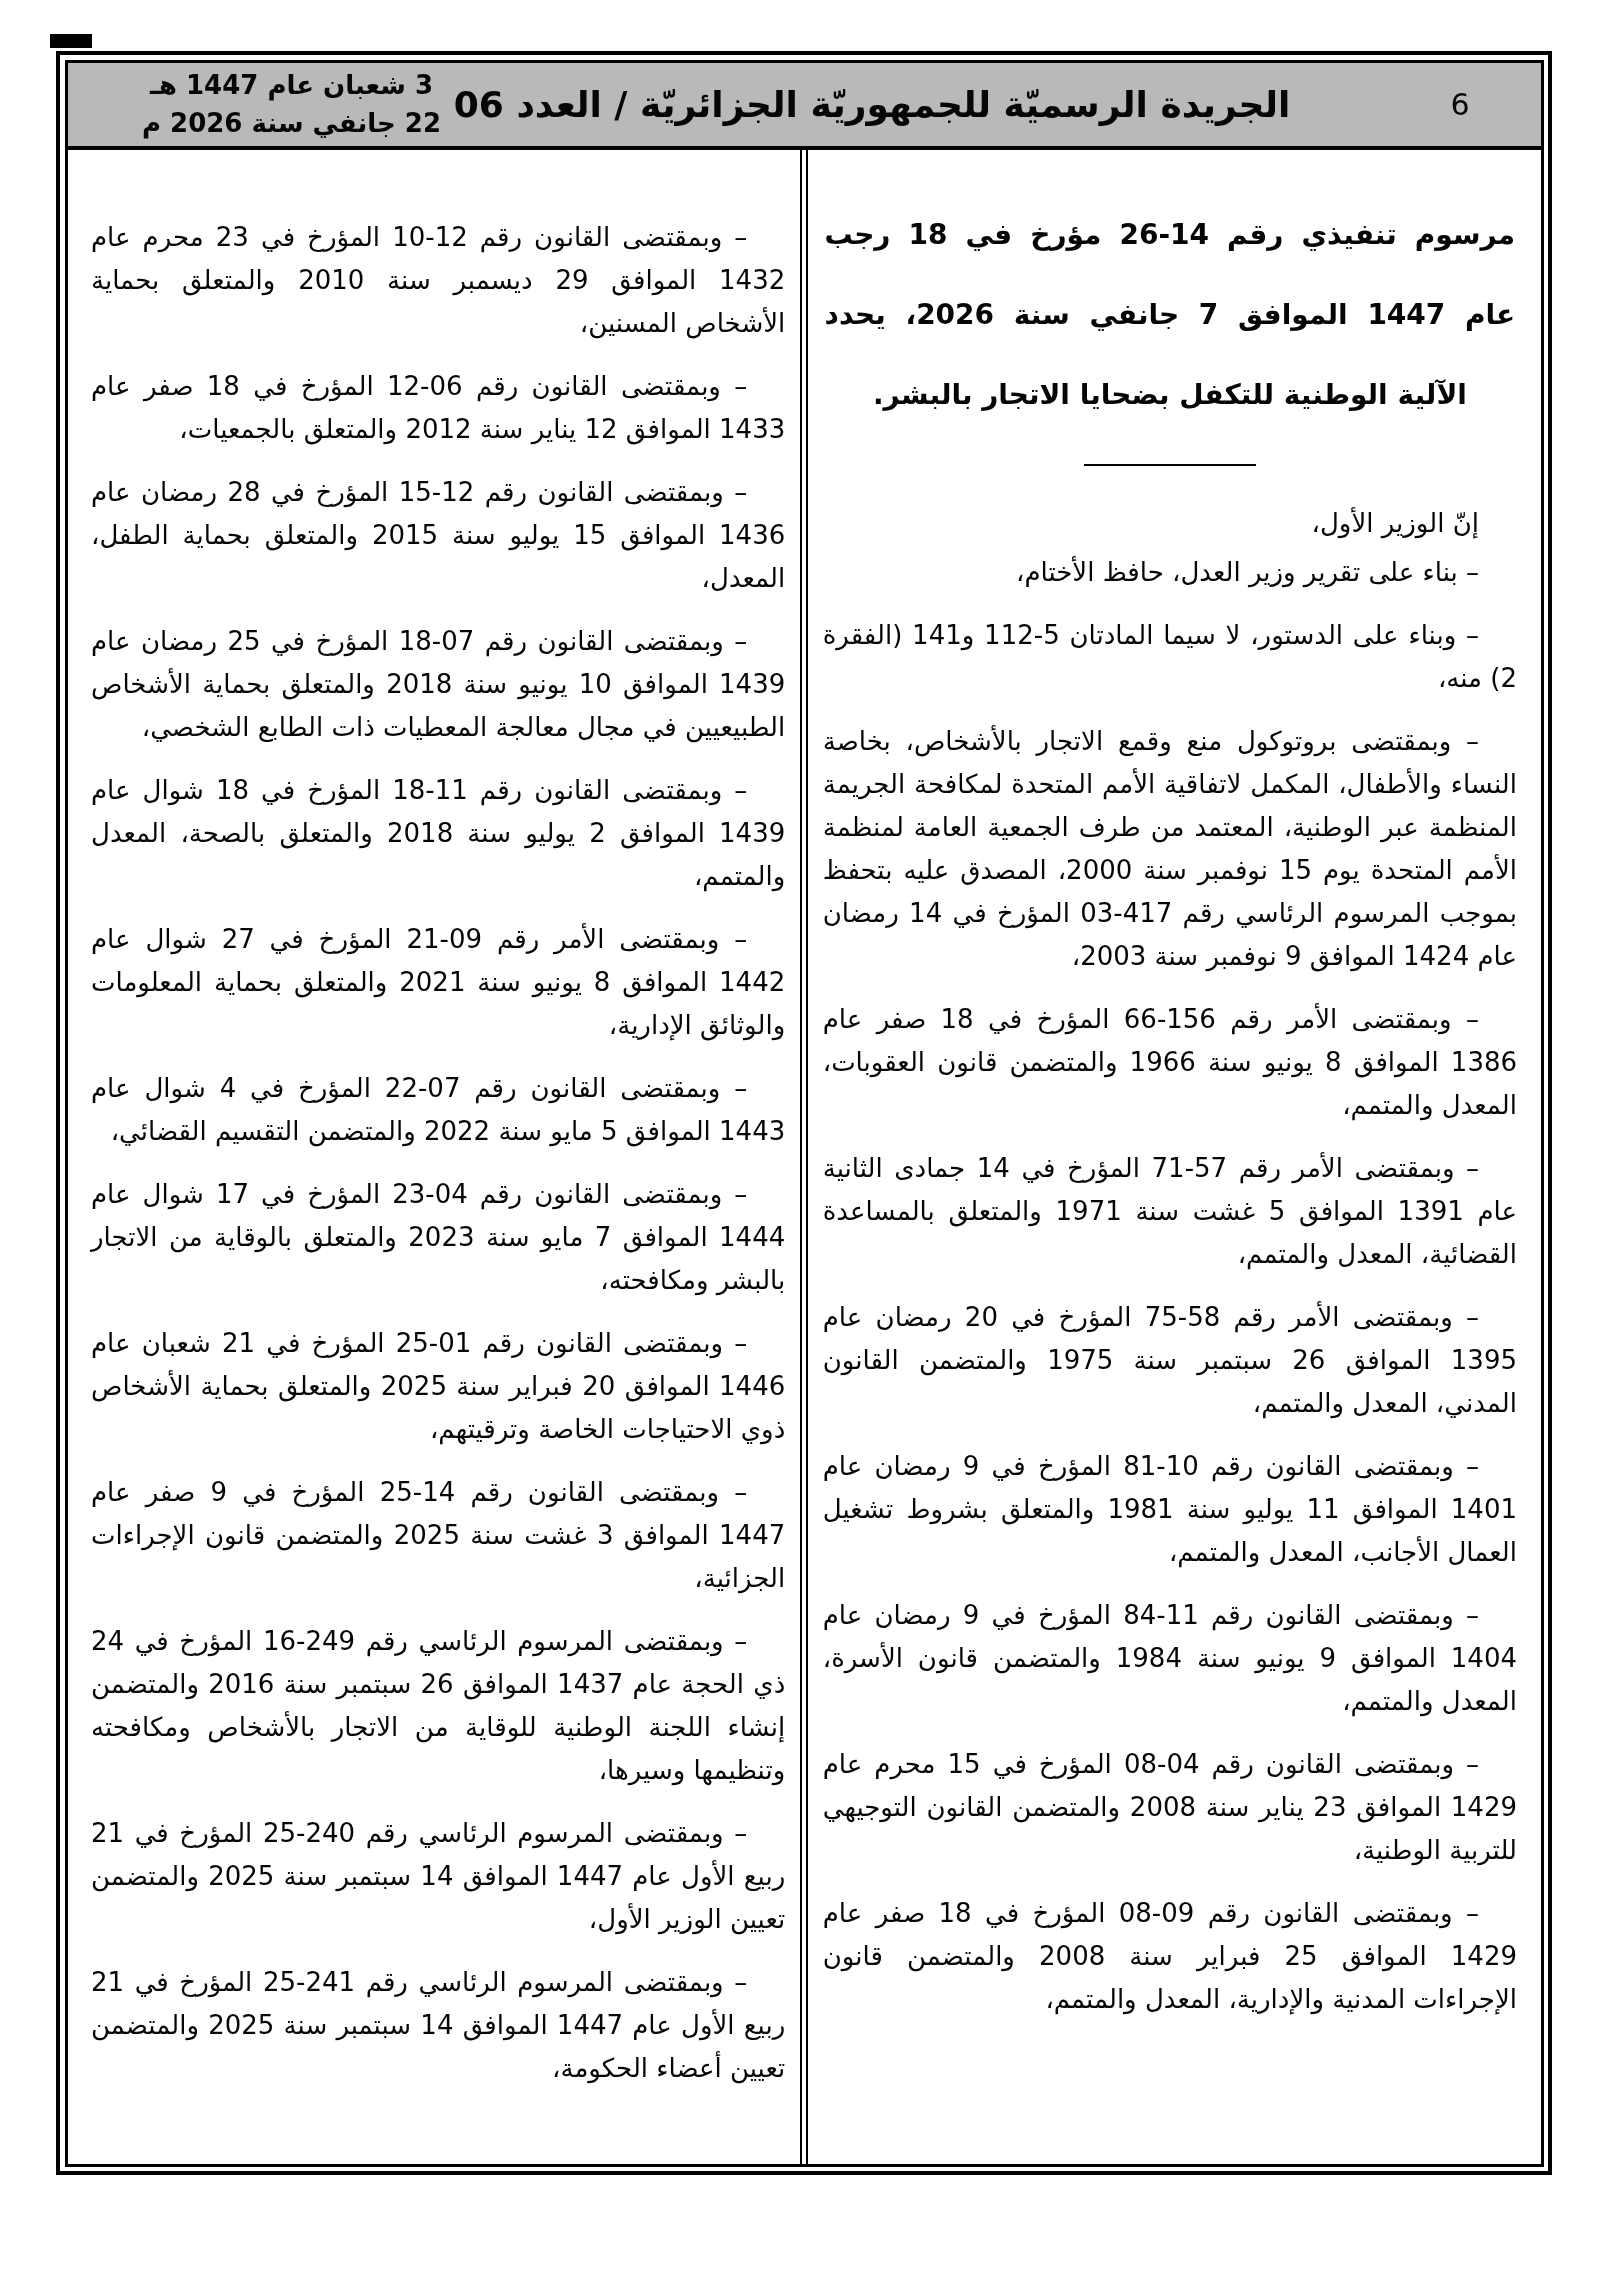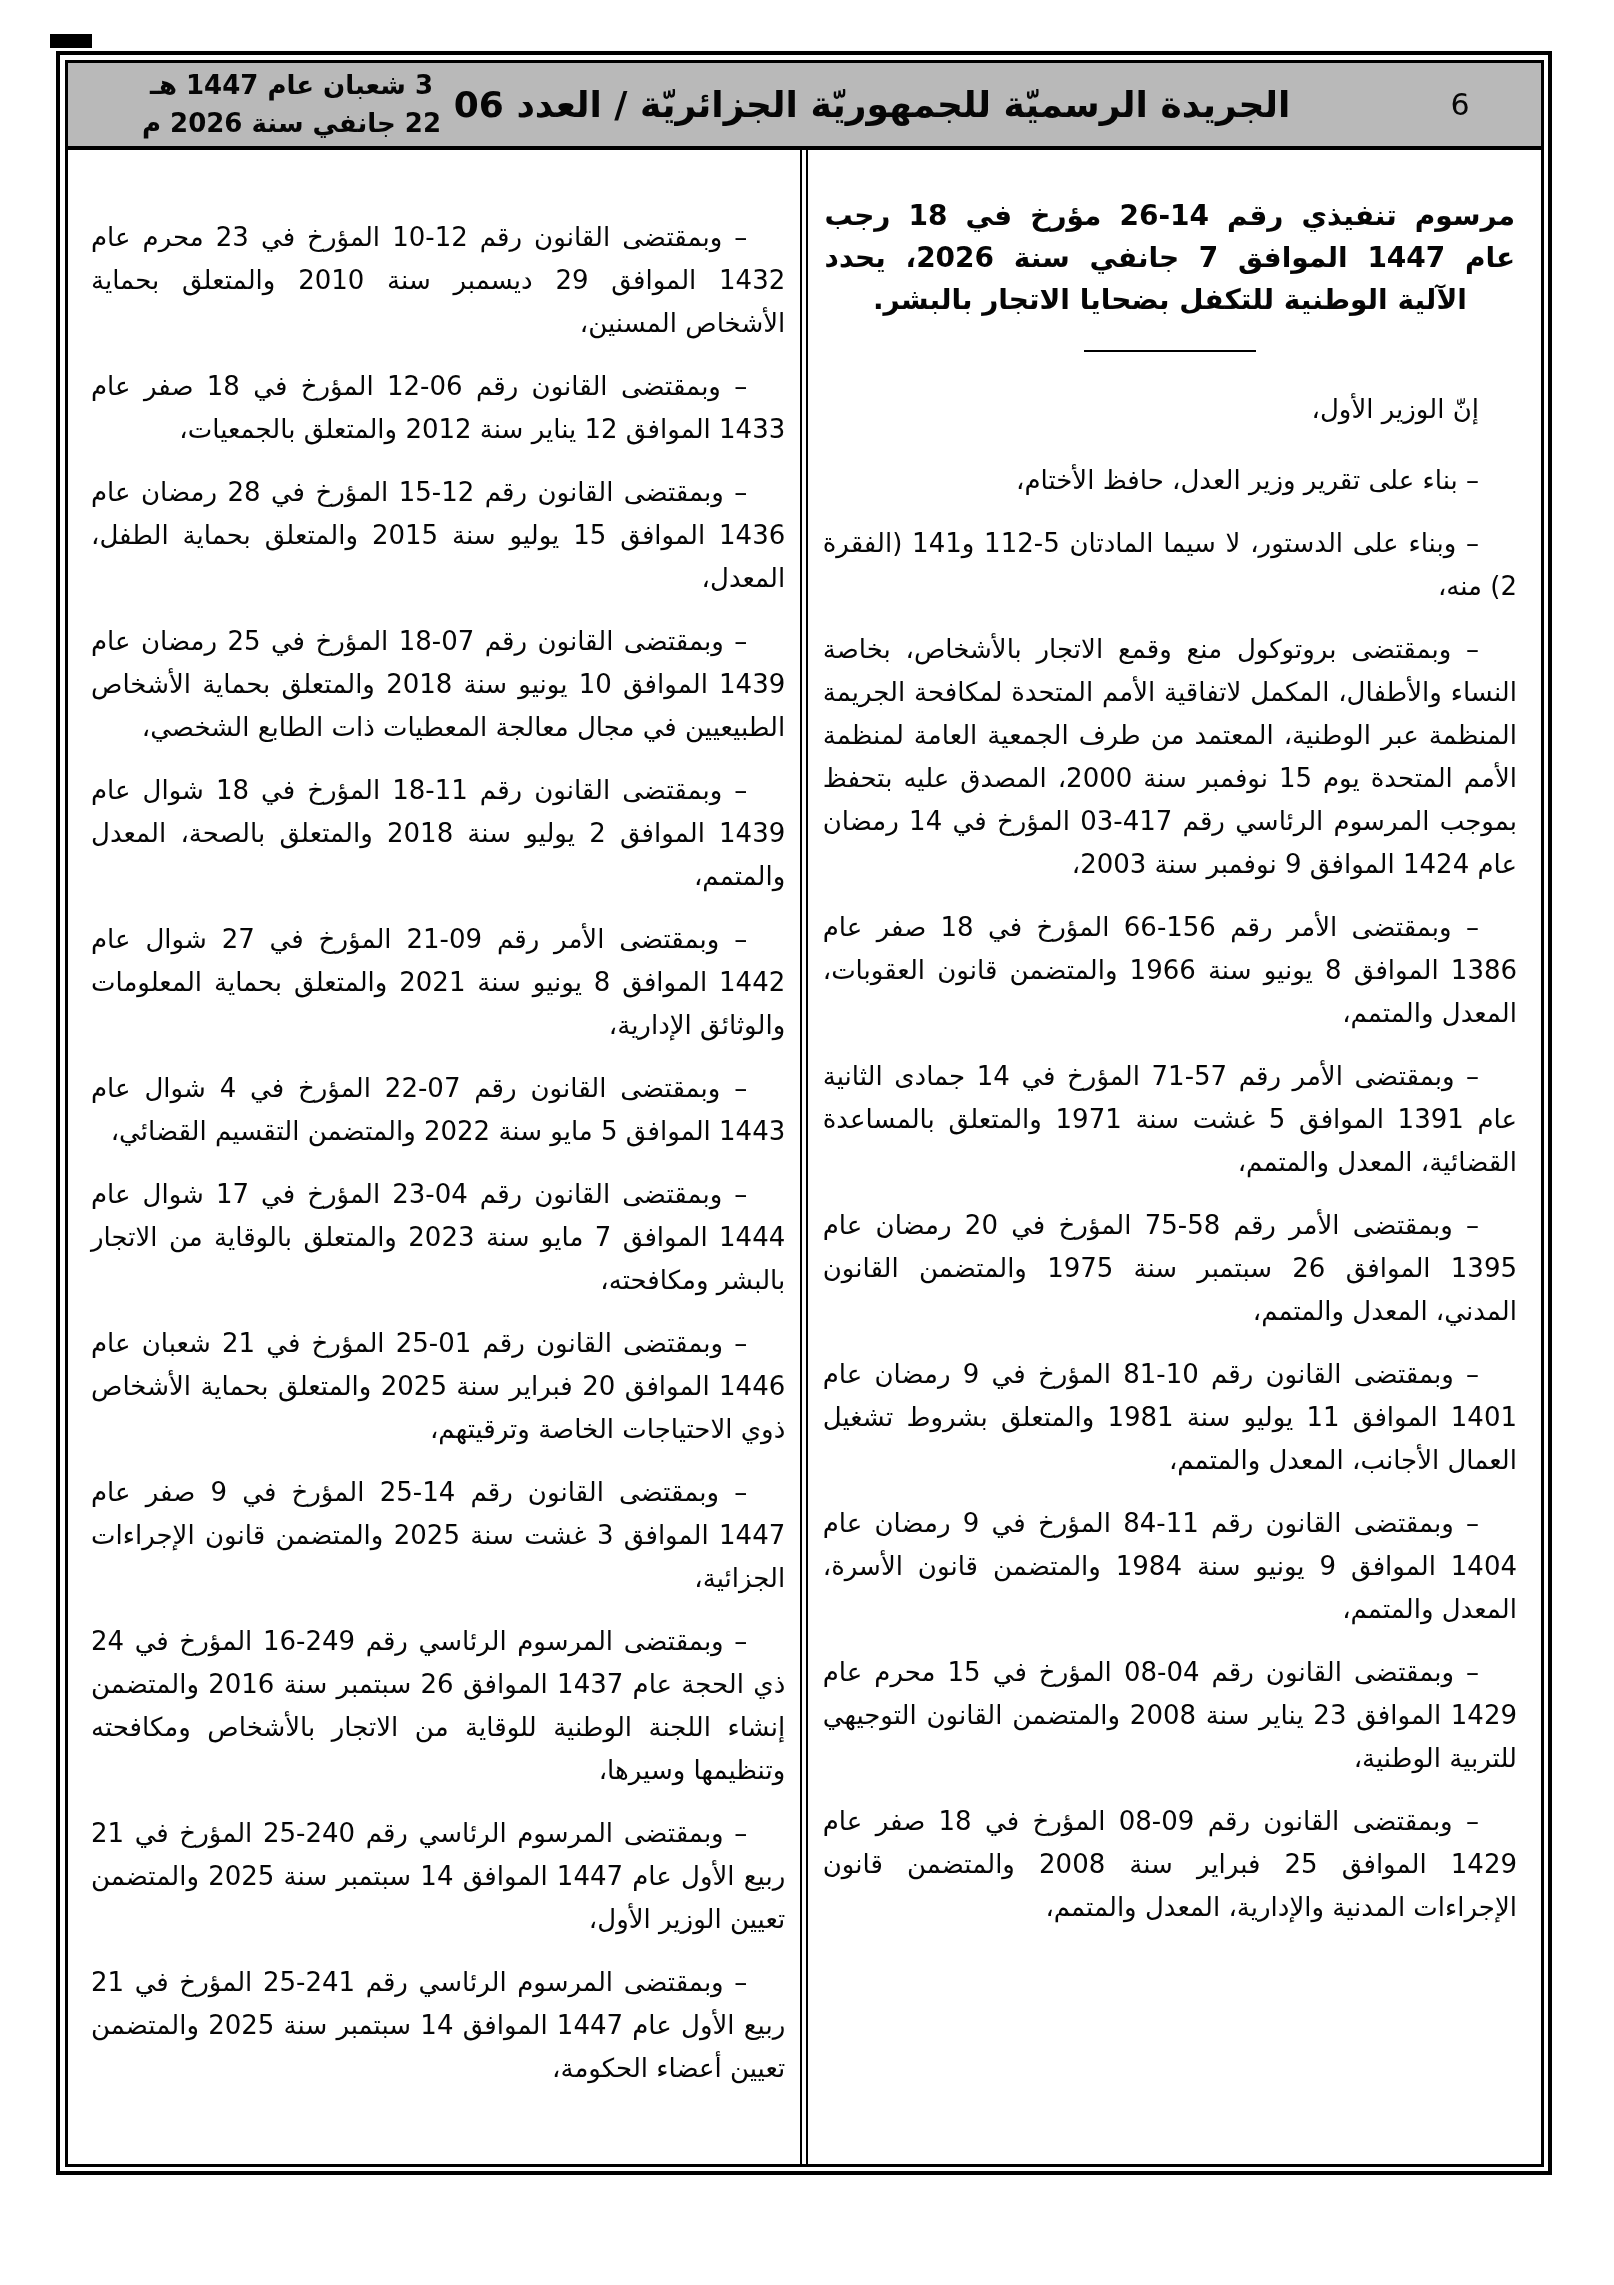--- a/index.html
+++ b/index.html
@@ -107,40 +107,40 @@
   .col-sep {
     flex: none;
     width: 4.5px;
     border-left: 2.7px solid #000;
     border-right: 2.7px solid #000;
     align-self: stretch;
   }
   .decree-title {
     font-weight: bold;
     font-size: 28px;
-    line-height: 42px;
+    line-height: 80px;
     text-align: justify;
     text-align-last: center;
     margin: 23.5px 1.8px 3.6px;
   }
   .title-sep {
     width: 172px;
     height: 0;
     border-top: 2.7px solid #000;
     margin: 29px auto 36px;
   }
   .col p {
     margin: 0 0 20px;
     font-size: 26px;
     line-height: 43px;
     text-align: justify;
     text-indent: 38px;
   }
   .col p.intro {
-    margin-bottom: 28px;
+    margin-bottom: 6px;
   }
 </style>
 </head>
 <body>
 
 <div class="scan-artifact"></div>
 
 <div class="page-frame">
   <div class="inner-frame">
 

